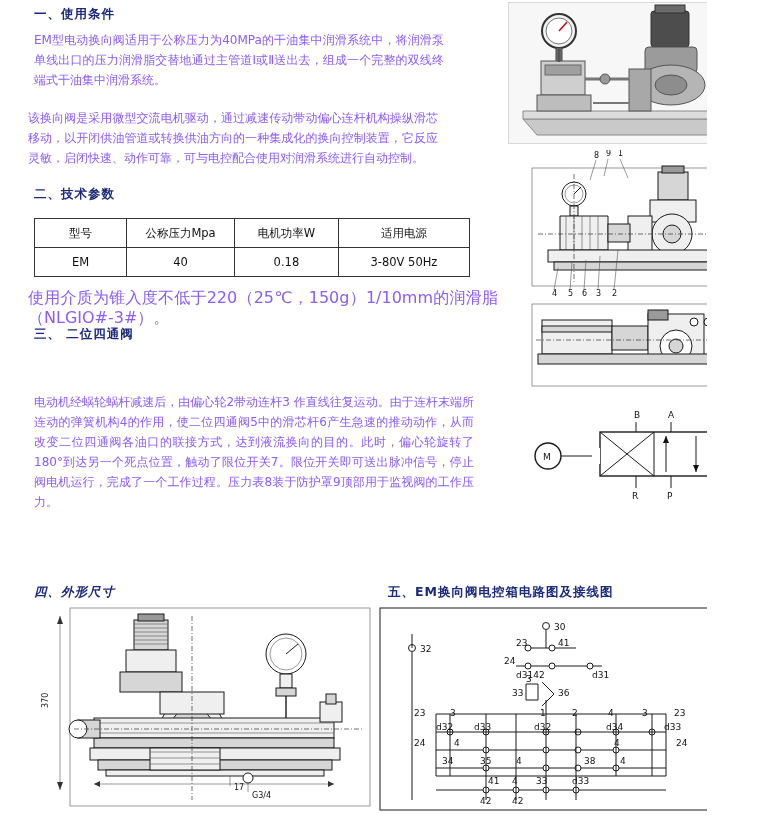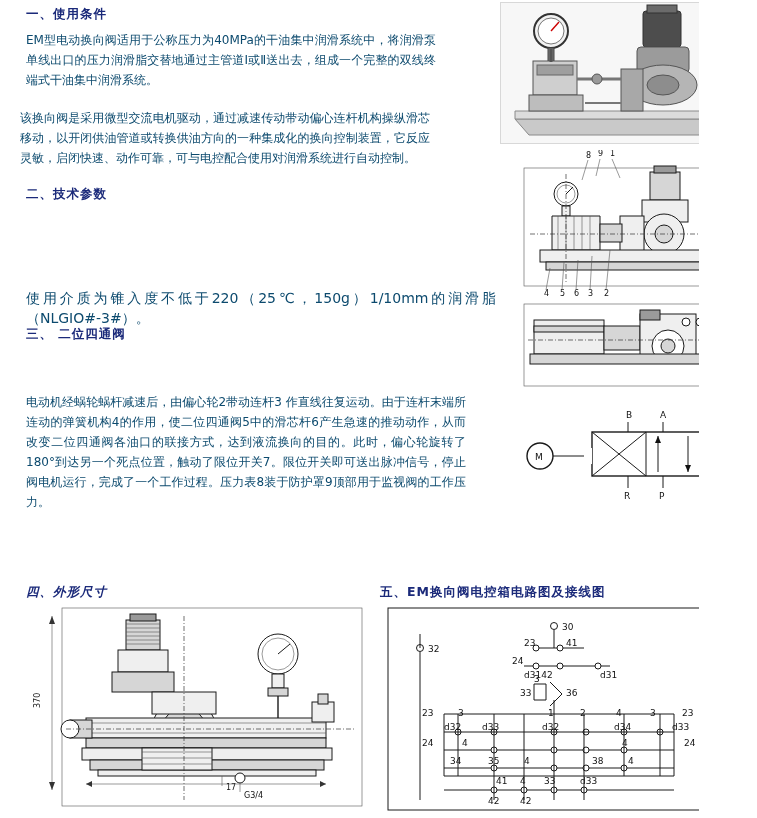--- a/index.html
+++ b/index.html
@@ -1,47 +1,47 @@
 <!DOCTYPE html>
 <html><head>
 <meta charset="utf-8">
 <style>
   html,body{margin:0;padding:0;background:#fff;}
   body{width:757px;height:818px;position:relative;font-family:"DejaVu Sans","Liberation Sans",sans-serif;color:#111;}
-  .page{position:relative;width:699px;height:818px;overflow:hidden;}
+  .page{position:relative;width:699px;height:818px;overflow:hidden;margin-left:8px;}
 
   .sec-title{font-size:12.5px;font-weight:bold;color:#1b2a7a;letter-spacing:1px;}
-  .body-text{font-size:12px;line-height:20px;color:#0c4a6e;text-align:justify;}
+  .body-text{font-size:12px;line-height:20px;color:#8b5cf6;text-align:justify;}
 
   
   #sec1-title{position:absolute;left:26px;top:6px;}
   #sec1-p1{position:absolute;left:26px;top:30px;width:410px;}
   #sec1-p2{position:absolute;left:20px;top:108px;width:410px;}
 
   
   #photo{position:absolute;left:500px;top:2px;width:240px;height:140px;background:#f4f4f4;border:1px solid #d8d8d8;overflow:hidden;}
 
   
   #sec2-title{position:absolute;left:26px;top:186px;}
   #spec-table{position:absolute;left:26px;top:218px;width:436px;border-collapse:collapse;font-size:11.5px;}
   #spec-table td,#spec-table th{border:1px solid #333;text-align:center;height:26px;font-weight:normal;}
   #spec-table thead td{font-weight:normal;}
-  #sec2-note{position:absolute;left:26px;top:288px;width:470px;font-size:14px;}
+  #sec2-note{position:absolute;left:20px;top:288px;width:470px;font-size:16px;}
 
   
   #sec3-title{position:absolute;left:26px;top:326px;}
   #sec3-p1{position:absolute;left:26px;top:350px;width:440px;}
   #sec3-p2{position:absolute;left:26px;top:392px;width:440px;}
 
   
   #sec4-title{position:absolute;left:26px;top:584px;font-style:italic;}
   #sec5-title{position:absolute;left:380px;top:584px;}
 
   #dim-drawing{position:absolute;left:26px;top:602px;width:340px;height:212px;}
-  #circuit-drawing{position:absolute;left:384px;top:604px;width:348px;height:210px;}
+  #circuit-drawing{position:absolute;left:368px;top:604px;width:348px;height:210px;}
 
   
   #tech1{position:absolute;left:500px;top:150px;width:240px;height:148px;}
   #tech2{position:absolute;left:500px;top:300px;width:240px;height:90px;}
   #symbol{position:absolute;left:500px;top:404px;width:240px;height:100px;}
 
   svg{display:block;}
   .ln{stroke:#1a1a1a;stroke-width:1;fill:none;}
   .ln2{stroke:#1a1a1a;stroke-width:1.4;fill:none;}
   .thin{stroke:#555;stroke-width:.6;fill:none;}
@@ -87,20 +87,38 @@
 
       <path d="M50 59 L50 46" stroke="#555" stroke-width="3" fill="none"></path>
       <path d="M76 76 L120 76" stroke="#777" stroke-width="3" fill="none"></path>
       <path d="M84 100 L120 100" stroke="#777" stroke-width="2" fill="none"></path>
       <circle cx="96" cy="76" r="5" fill="#9a9a9a" stroke="#555"></circle>
     </svg>
   </div>
 
   <div class="sec-title" id="sec2-title">二、技术参数</div>
 
+  <table id="spec-table">
+    <thead>
+      <tr>
+        <td style="width:92px">型号</td>
+        <td style="width:108px">公称压力Mpa</td>
+        <td style="width:104px">电机功率W</td>
+        <td style="width:132px">适用电源</td>
+      </tr>
+    </thead>
+    <tbody>
+      <tr>
+        <td>EM</td>
+        <td>40</td>
+        <td>0.18</td>
+        <td>3-80V 50Hz</td>
+      </tr>
+    </tbody>
+  </table>
 
   <div class="body-text" id="sec2-note">使用介质为锥入度不低于220（25℃，150g）1/10mm的润滑脂（NLGIO#-3#）。</div>
 
   <div class="sec-title" id="sec3-title">三、 二位四通阀</div>
   <div class="body-text" id="sec3-p2">电动机经蜗轮蜗杆减速后，由偏心轮2带动连杆3 作直线往复运动。由于连杆末端所连动的弹簧机构4的作用，使二位四通阀5中的滑芯杆6产生急速的推动动作，从而改变二位四通阀各油口的联接方式，达到液流换向的目的。此时，偏心轮旋转了180°到达另一个死点位置，触动了限位开关7。限位开关即可送出脉冲信号，停止阀电机运行，完成了一个工作过程。压力表8装于防护罩9顶部用于监视阀的工作压力。</div>
 
   <div id="tech1">
     <svg width="240" height="148" viewBox="0 0 240 148">
       <rect x="24" y="18" width="214" height="118" class="thin" fill="#fff"></rect>
 

